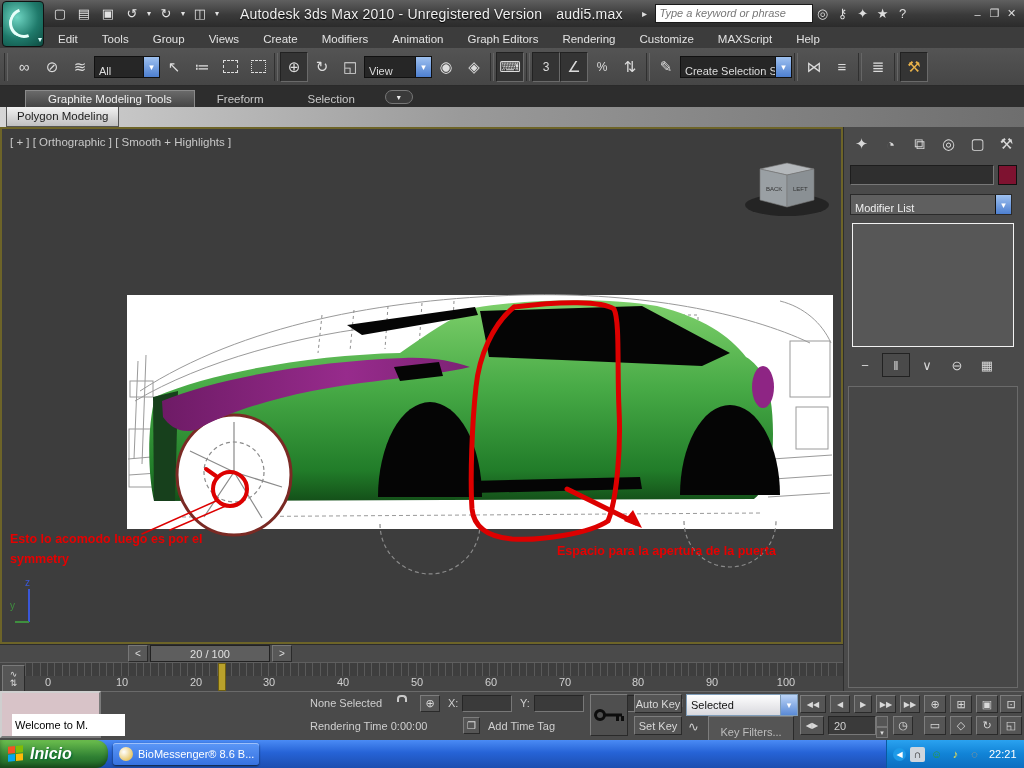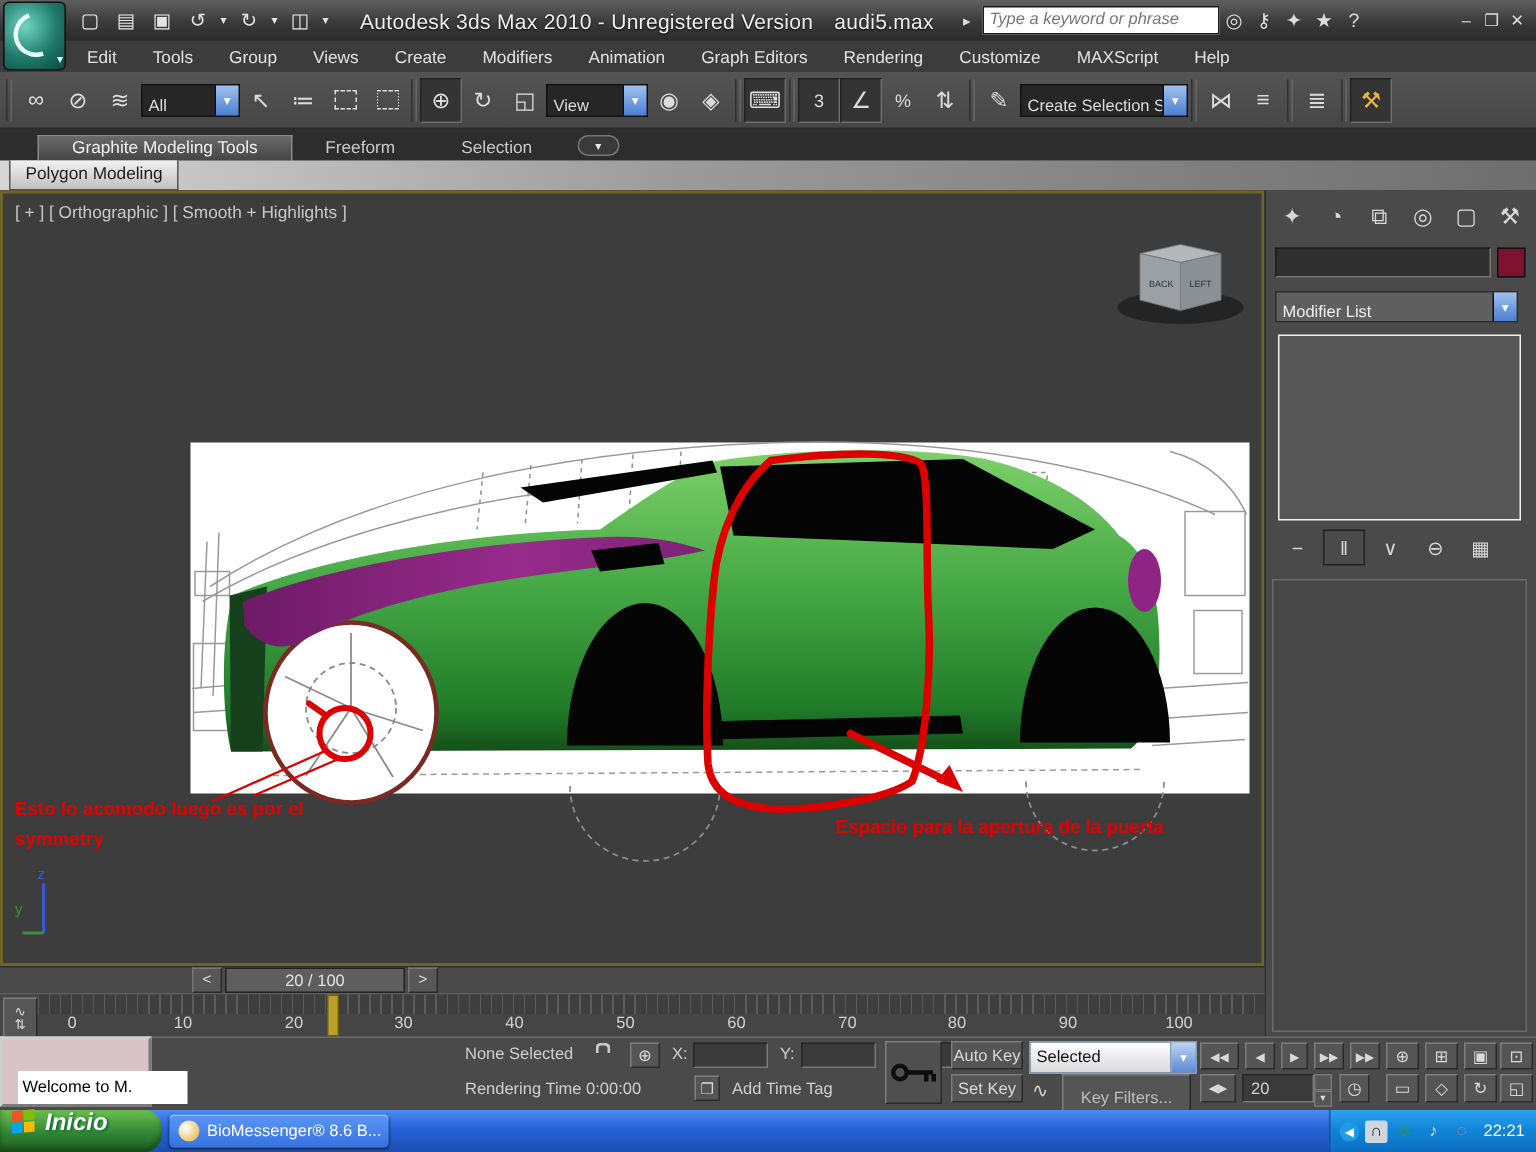--- a/index.html
+++ b/index.html
@@ -87,21 +87,21 @@
   .xp-combo{height:20px;background:linear-gradient(#fefefe,#d9d9de);border:1px solid #7f9db9;display:flex;align-items:center;color:#111;}
   .xp-combo .val{flex:1;padding:0 4px;}
   .xp-combo .arr{width:16px;height:100%;background:linear-gradient(#bcd4f6,#5a8ad6);border-left:1px solid #7f9db9;
     color:#fff;font-size:9px;display:flex;align-items:center;justify-content:center;}
   #welcomewin{left:0;top:691px;width:101px;height:47px;border:2px outset #cfcfcf;background:#d8c3c8;box-sizing:border-box;}
   #welcometxt{position:absolute;left:0px;bottom:0px;width:113px;height:22px;background:#fff;color:#000;
     font-family:Liberation Sans, sans-serif;font-size:11px;line-height:22px;padding-left:3px;box-sizing:border-box;white-space:nowrap;overflow:hidden;margin-left:10px;}
   
   #taskbar{left:0;top:740px;width:1024px;height:28px;background:linear-gradient(#4a8bf5,#2663d6 45%,#1c4eb0);}
   #startbtn{left:0;top:0;width:108px;height:28px;border-radius:0 12px 12px 0;
-    background:linear-gradient(#6cbf4e,#2f8033 60%,#1f6424);display:flex;align-items:flex-start;gap:6px;padding-left:8px;box-sizing:border-box;
+    background:linear-gradient(#6cbf4e,#2f8033 60%,#1f6424);display:flex;align-items:center;gap:6px;padding-left:8px;box-sizing:border-box;
     box-shadow:inset 0 -3px 5px rgba(0,0,0,.3);}
   #startbtn .lbl{color:#fff;font-size:16px;font-weight:bold;font-style:italic;text-shadow:1px 1px 2px #063;}
   .winlogo{width:16px;height:16px;display:grid;grid-template-columns:7px 7px;grid-template-rows:7px 7px;gap:1px;transform:skewY(-6deg);}
   .winlogo i{display:block;}
   .task{position:absolute;top:3px;height:22px;width:146px;border-radius:3px;display:flex;align-items:center;gap:5px;
     padding:0 6px;box-sizing:border-box;background:linear-gradient(#5b97f7,#3672e0);box-shadow:inset 0 1px 0 #9dc0fa,0 1px 2px #123;
     color:#fff;font-size:11px;white-space:nowrap;overflow:hidden;}
   .task.active{background:linear-gradient(#a8c0ea,#7d9fd8);box-shadow:inset 0 1px 3px #345;}
   .tico{width:14px;height:14px;border-radius:50%;flex:none;}
   #tray{left:886px;top:0;width:138px;height:28px;background:linear-gradient(#2aa2f0,#1183d6 50%,#0d6ec0);

